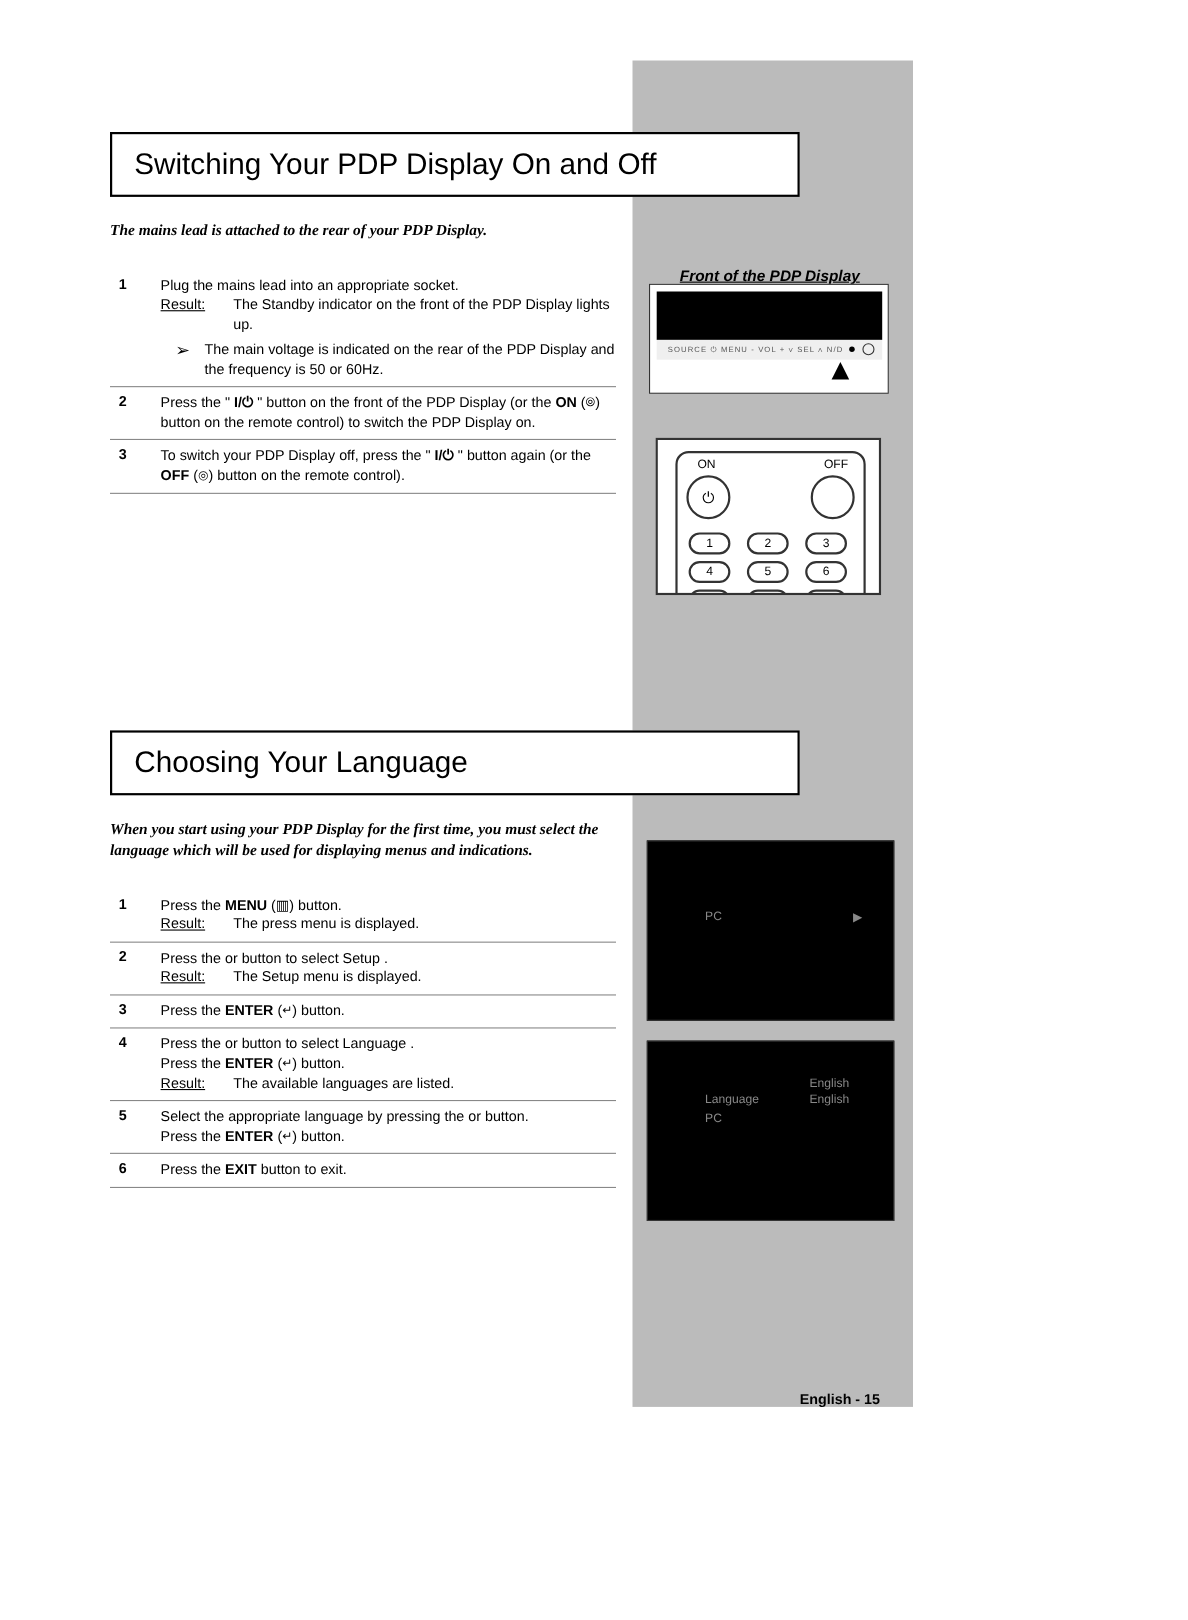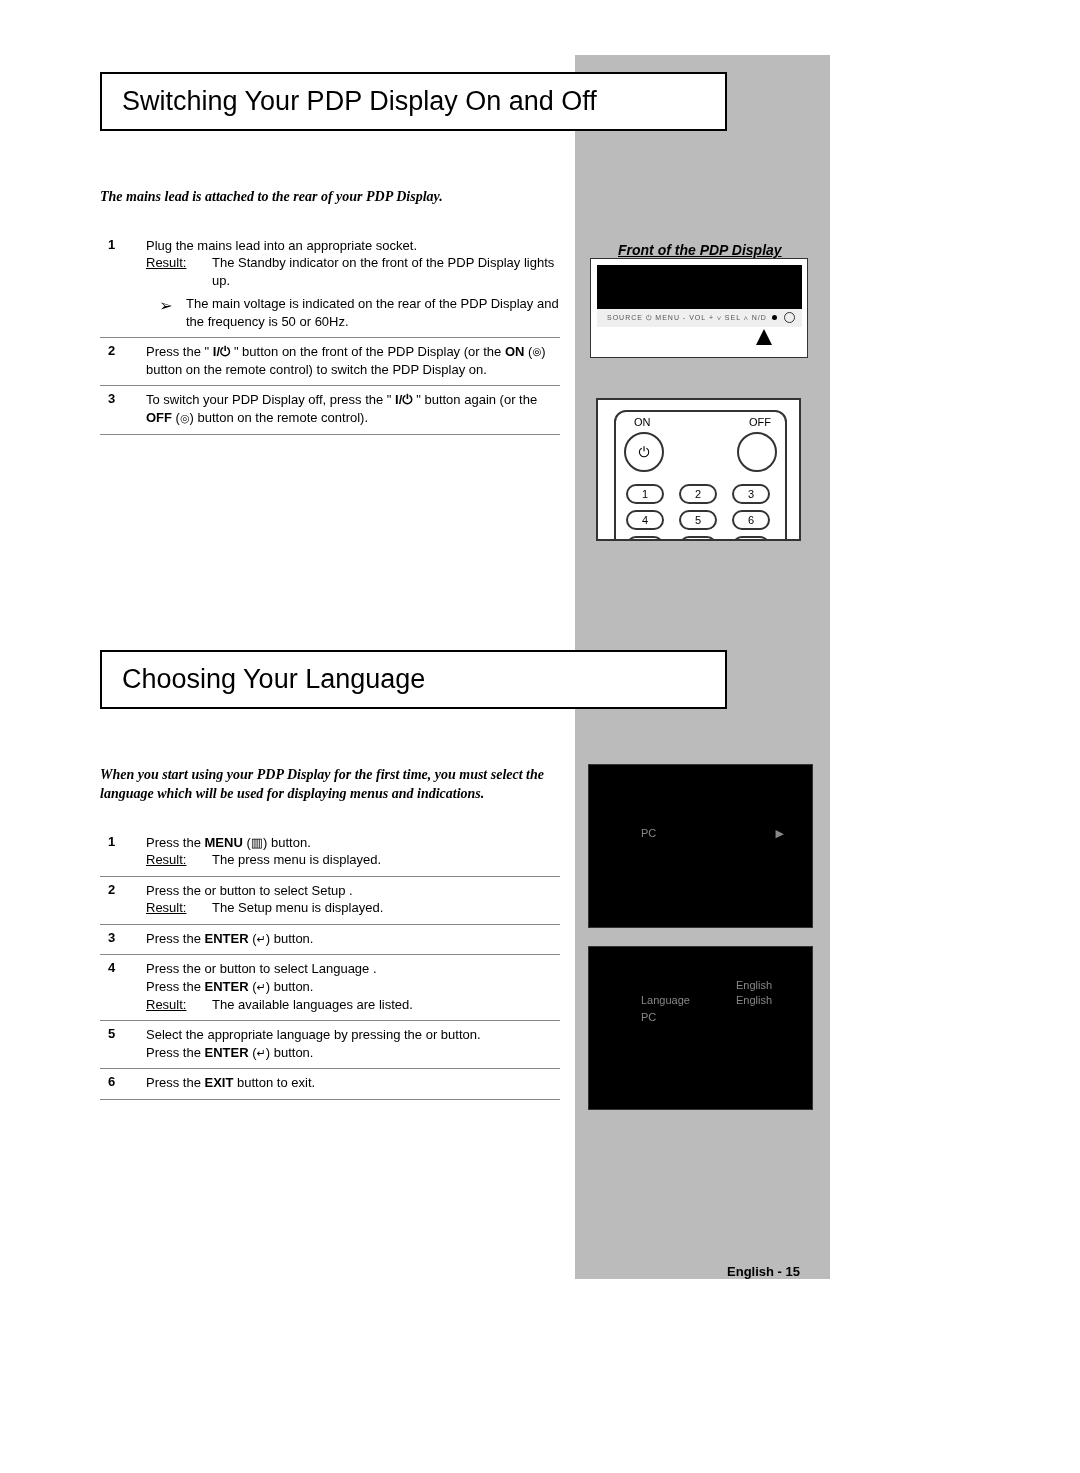--- a/index.html
+++ b/index.html
@@ -17,35 +17,35 @@
     left: 575px;
     width: 255px;
     height: 1224px;
     background: #bbb;
   }
   .content {
     position: absolute;
     top: 0;
     left: 0;
     width: 980px;
-    padding-top: 72px;
+    padding-top: 120px;
   }
   .section-title-box {
     border: 2px solid #000;
     margin-left: 100px;
     width: 627px;
     padding: 12px 20px;
     font-size: 27px;
     background: #fff;
     position: relative;
     z-index: 2;
   }
   .intro-text {
     margin-left: 100px;
-    margin-top: 56px;
+    margin-top: 22px;
     width: 450px;
     font-style: italic;
     font-weight: bold;
     font-family: Georgia, serif;
     font-size: 14px;
     line-height: 1.4;
   }
   .steps {
     margin-left: 100px;
     margin-top: 25px;

